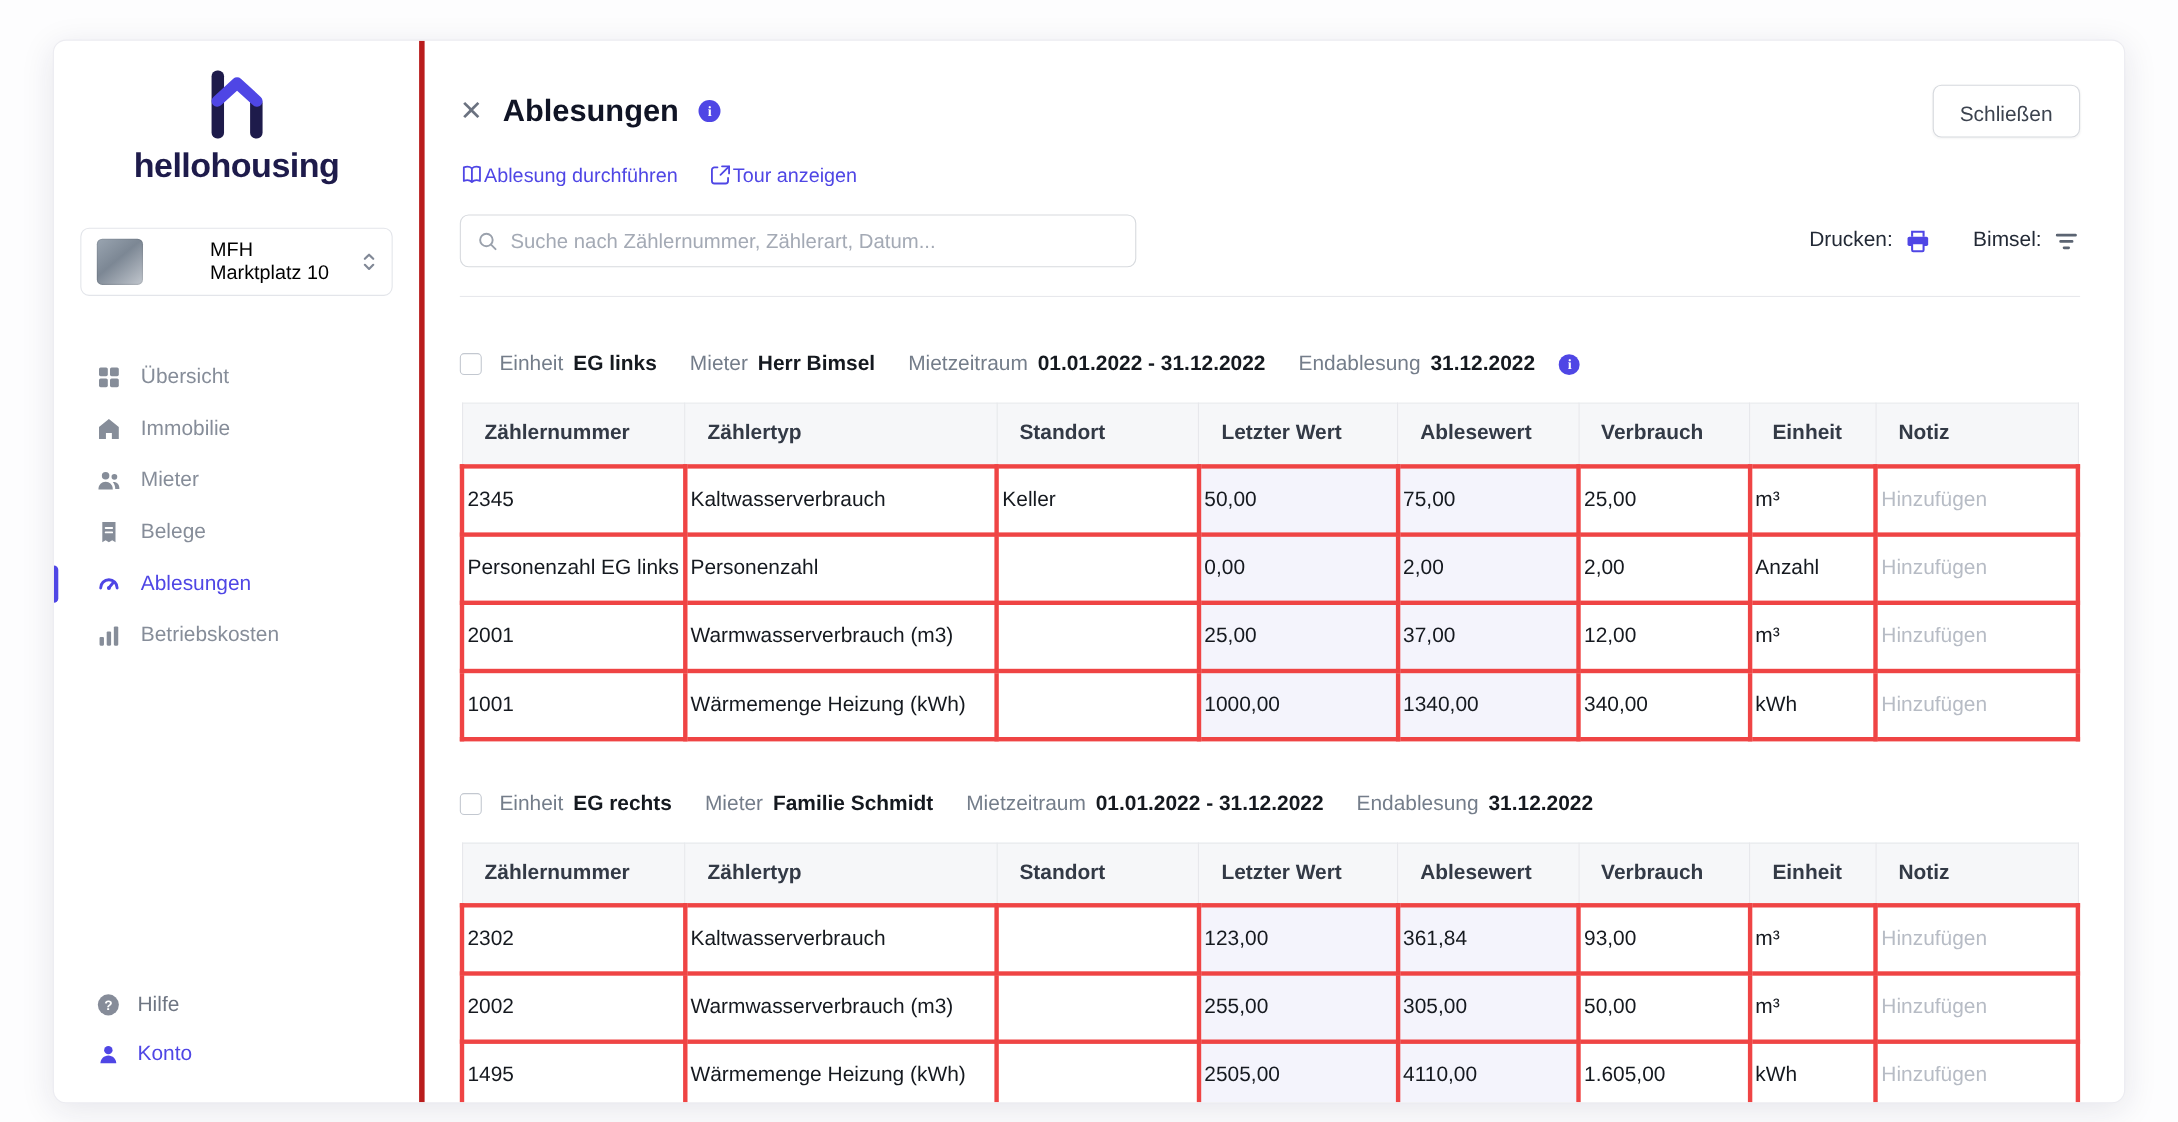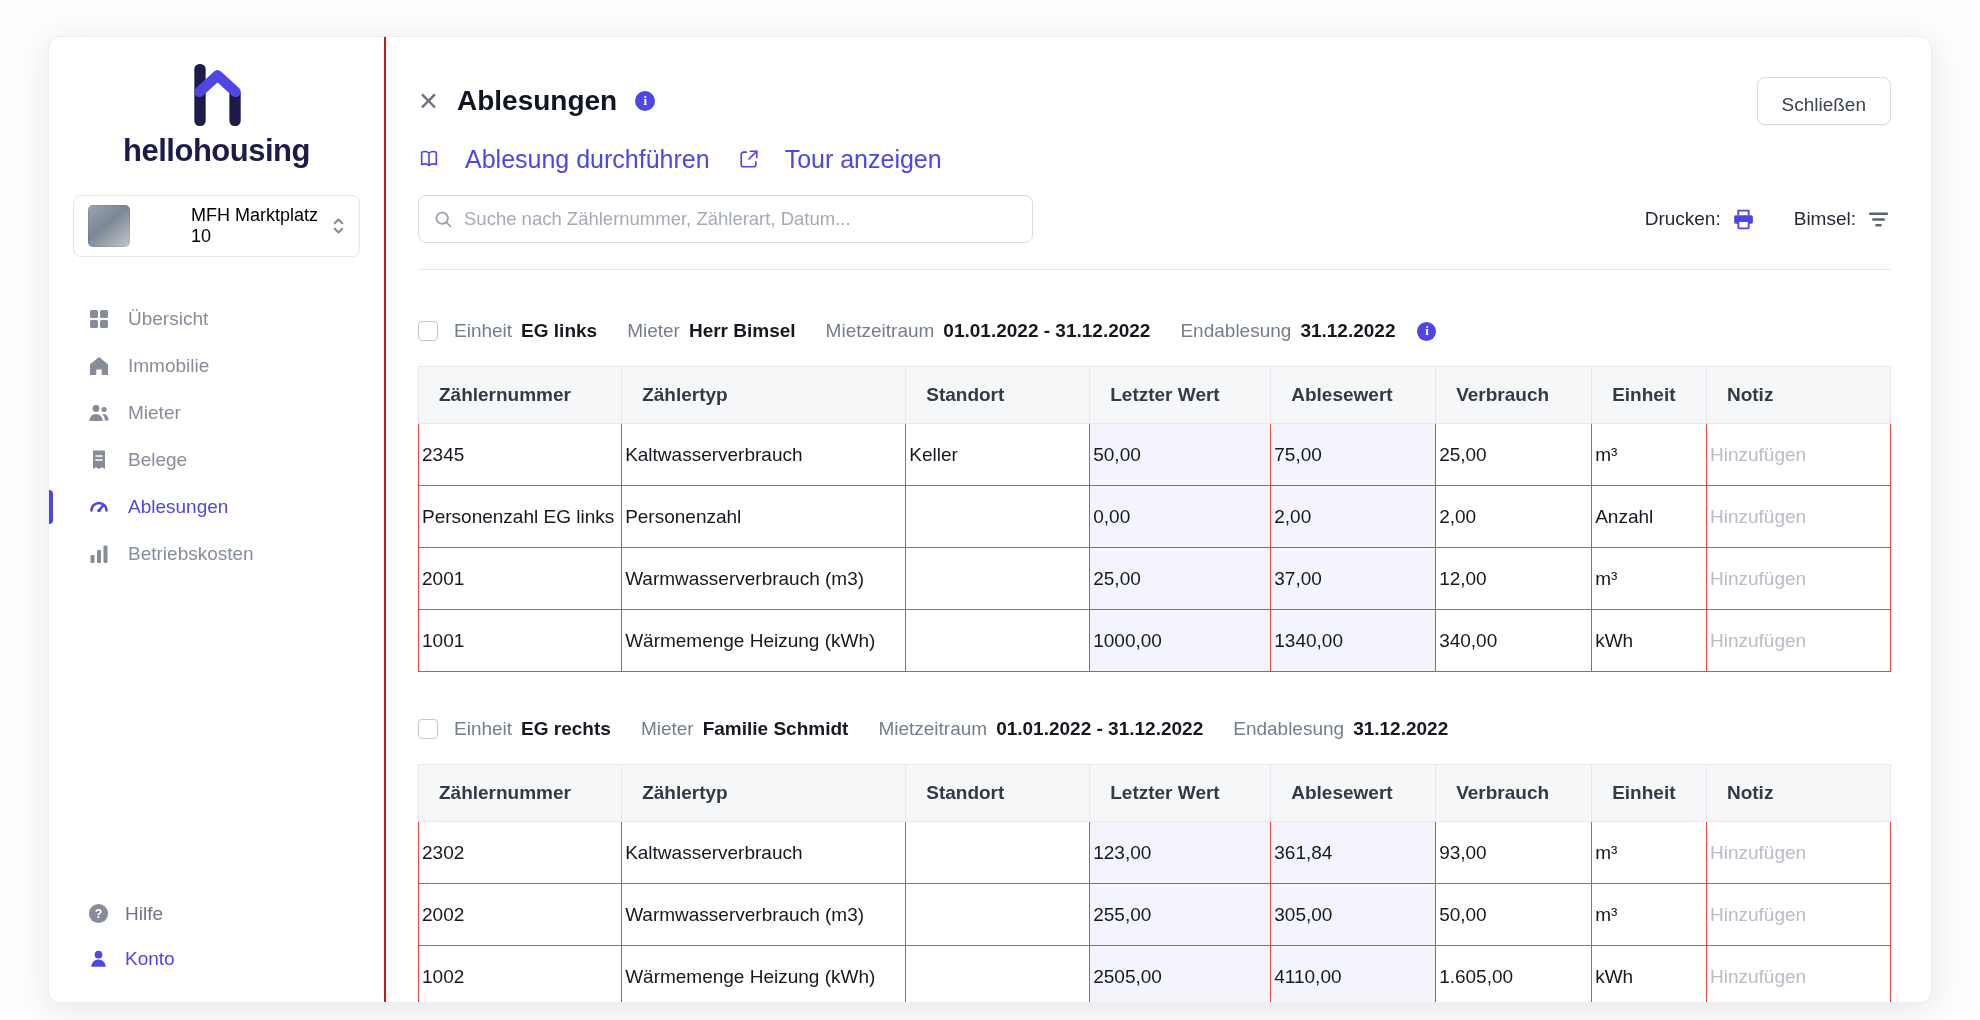--- a/index.html
+++ b/index.html
@@ -4,21 +4,21 @@
 <style>
   * { margin:0; padding:0; box-sizing:border-box; }
   html,body { width:1980px; height:1020px; background:#fdfdfe; font-family:"Liberation Sans",sans-serif; color:#15191f; overflow:hidden; }
   :root { --accent:#4f46e5; --navy:#1e1b4b; --lavender:#f4f4fc; }
 
   .card { position:absolute; left:48px; top:36px; width:1884px; height:967px; background:#fff;
           border:1px solid #ececf1; border-radius:12px; box-shadow:0 6px 30px rgba(25,25,70,.10);
           display:flex; overflow:hidden; }
 
   
-  .sidebar { width:337px; flex-shrink:0; border-right:2px solid #b91c1c; display:flex; flex-direction:column; padding-top:24px; position:relative; }
+  .sidebar { width:337px; flex-shrink:0; border-right:5px solid #b91c1c; display:flex; flex-direction:column; padding-top:24px; position:relative;gap:12px; }
   .logo-block { display:flex; flex-direction:column; align-items:center; gap:4px; }
   .wordmark { font-size:31px; font-weight:700; color:var(--navy); letter-spacing:-.5px; }
   .property-selector { margin:26px 24px 0; height:62px; border:1px solid #e3e5ea; border-radius:8px; display:flex; align-items:center; padding:0 14px; gap:13px; cursor:pointer; background:#fff; }
   .thumb { width:42px; height:42px; border-radius:5px; background:linear-gradient(140deg,#9aa5b1 0%,#7c8794 45%,#c2c7ce 100%); box-shadow:inset 0 0 0 1px rgba(0,0,0,.08); flex-shrink:0; }
   .prop-name { font-size:18px; color:#000000;margin-left:48px; }
   .updown { margin-left:auto; display:flex; }
 
   nav { margin-top:38px; display:flex; flex-direction:column; }
   .nav-item { position:relative; height:47px; display:flex; align-items:center; gap:17px; padding-left:38px; color:#868d99; font-size:19px; font-weight:500; cursor:pointer; }
   .nav-item svg { width:24px; height:24px; fill:currentColor; flex-shrink:0; }
@@ -34,21 +34,21 @@
   
   main { flex:1; padding:40px 40px 0 32px; overflow:hidden; }
   .title-row { display:flex; align-items:center; gap:18px; height:48px; }
   .close-x { font-size:25px; color:#6b7280; cursor:pointer; line-height:1; }
   h1 { font-size:28px; font-weight:700; color:#101425; }
   .info-dot { width:20px; height:20px; border-radius:50%; background:var(--accent); color:#fff; display:inline-flex; align-items:center; justify-content:center; font-size:13px; font-weight:700; font-family:"Liberation Serif",serif; cursor:pointer; flex-shrink:0; }
   .info-dot::after { content:"i"; }
   .btn-close { margin-left:auto; height:48px; padding:16px 24px; background:#fff; border:1px solid #d6d9de; border-radius:8px; font-size:19px; color:#3c434f; cursor:pointer; box-shadow:0 1px 2px rgba(0,0,0,.04); font-family:inherit; }
 
   .links-row { margin-top:22px; display:flex; align-items:center; gap:28px; height:24px; }
-  .action-link { display:flex; align-items:center; gap:25px; color:var(--accent); font-size:25px; font-weight:500; cursor:pointer; }
+  .action-link { display:flex; align-items:center; gap:0; color:var(--accent); font-size:18px; font-weight:500; cursor:pointer; }
   .action-link svg { width:22px; height:22px; }
 
   .search-row { margin-top:24px; display:flex; align-items:center; height:48px; }
   .search-box { width:615px; height:48px; border:1px solid #d7dade; border-radius:8px; display:flex; align-items:center; padding:0 14px; gap:10px; background:#fff; }
   .search-box svg { width:21px; height:21px; color:#9aa1ac; flex-shrink:0; }
   .search-box input { flex:1; border:none; outline:none; font-size:18.5px; font-family:inherit; color:#15191f; background:transparent; }
   .search-box input::placeholder { color:#a4aab5; }
   .right-tools { margin-left:auto; display:flex; align-items:center; gap:10px; }
   .tool-label { font-size:19px; color:#232a36; }
   .tool-gap { width:18px; }
@@ -61,21 +61,21 @@
   .meta-row { display:flex; align-items:center; font-size:19px; }
   .meta-row.first { margin-top:50px; }
   .meta-row.second { margin-top:46px; }
   .checkbox { width:20px; height:20px; border:1.5px solid #c3c8d0; border-radius:4px; background:#fff; margin-right:16px; cursor:pointer; flex-shrink:0; }
   .m-label { color:#747d8a; margin-right:9px; }
   .m-val { font-weight:700; color:#15191f; margin-right:30px; }
   .meta-row .info-dot { width:19px; height:19px; margin-left:-8px; }
 
   table.tbl { width:100%; border-collapse:collapse; table-layout:fixed; margin-top:24px; font-size:19px; }
   .tbl th { background:#f6f7f9; font-weight:600; color:#333a46; height:57px; padding:0 20px; border:1px solid #e7e8ec; text-align:left; }
-  .tbl td { height:62px; padding:6px 3px; border:1px solid #ef4444; color:#15191f; background:#fff; vertical-align:middle; }
+  .tbl td { height:62px; padding:6px 3px; border:4px solid #ef4444; color:#15191f; background:#fff; vertical-align:middle; }
   .tbl .ar { }
   .tbl td.lav { background:var(--lavender); }
   .tbl td.notiz { color:#b7bcc5; cursor:pointer; }
   col.c0{width:13.8%} col.c1{width:19.3%} col.c2{width:12.5%} col.c3{width:12.3%}
   col.c4{width:11.2%} col.c5{width:10.6%} col.c6{width:7.8%} col.c7{width:12.5%}
 </style>
 </head>
 <body>
 
 <div class="card">
@@ -350,21 +350,21 @@
           <td>2002</td>
           <td>Warmwasserverbrauch (m3)</td>
           <td></td>
           <td class="ar lav">255,00</td>
           <td class="ar lav">305,00</td>
           <td class="ar">50,00</td>
           <td>m³</td>
           <td class="notiz">Hinzufügen</td>
         </tr>
         <tr>
-          <td>1002</td>
+          <td>1495</td>
           <td>Wärmemenge Heizung (kWh)</td>
           <td></td>
           <td class="ar lav">2505,00</td>
           <td class="ar lav">4110,00</td>
           <td class="ar">1.605,00</td>
           <td>kWh</td>
           <td class="notiz">Hinzufügen</td>
         </tr>
       </tbody>
     </table>

